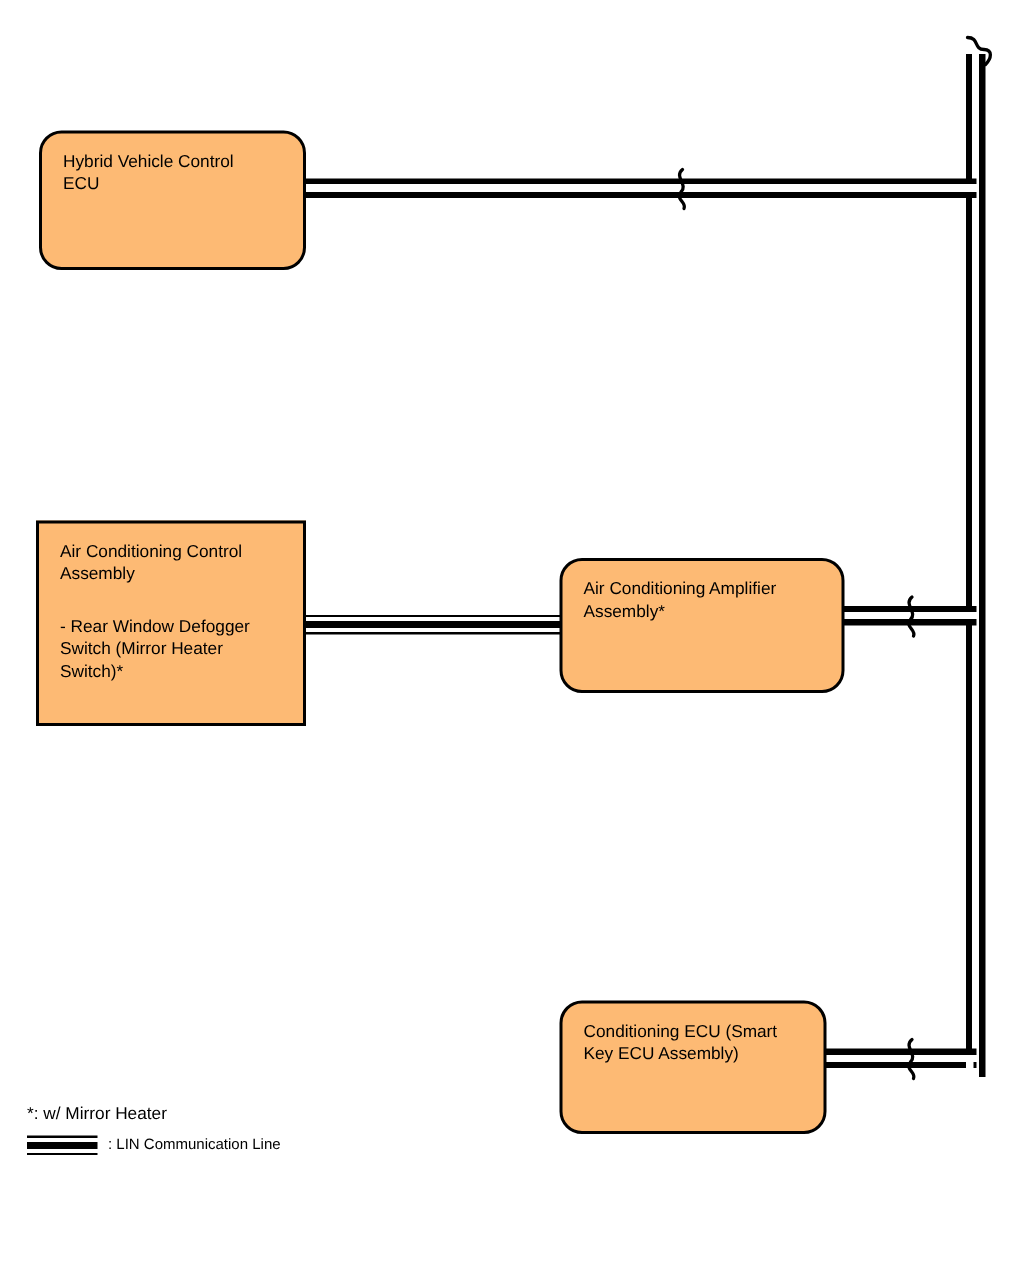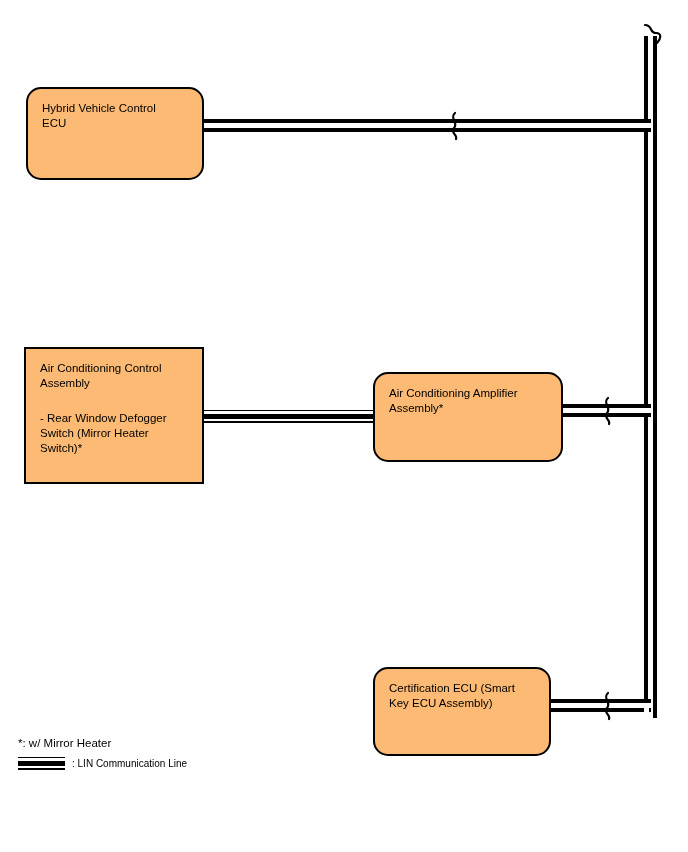--- a/index.html
+++ b/index.html
@@ -183,21 +183,21 @@
   </div>
 
   <div class="can-h" style="left:549px; top:699px; width:102px;"></div>
   <div class="break-mark" style="left:594px; top:690px;">
     <svg width="30" height="32" viewBox="0 0 30 32">
       <path d="M14 3 C 8 8, 18 13, 13 18 C 9 23, 17 25, 15 29" fill="none" stroke="#000000" stroke-width="2.2" stroke-linecap="round"></path>
     </svg>
   </div>
 
   <div class="box rounded" style="left:373px; top:667px; width:178px; height:89px;">
-    <div class="box-text primary">Certification ECU (Smart
+    <div class="box-text primary">Conditioning ECU (Smart
 Key ECU Assembly)</div>
   </div>
 
   <div class="legend-note" style="left:18px; top:736px;">*: w/ Mirror Heater</div>
 
   <div class="legend-row" style="left:18px; top:756px;">
     <div class="legend-swatch lin"></div>
     <div class="legend-label">: LIN Communication Line</div>
   </div>
 

